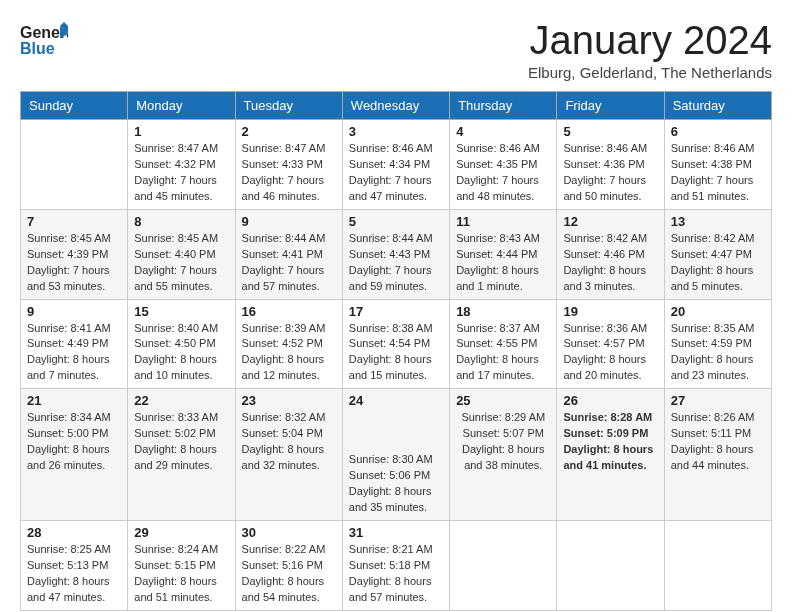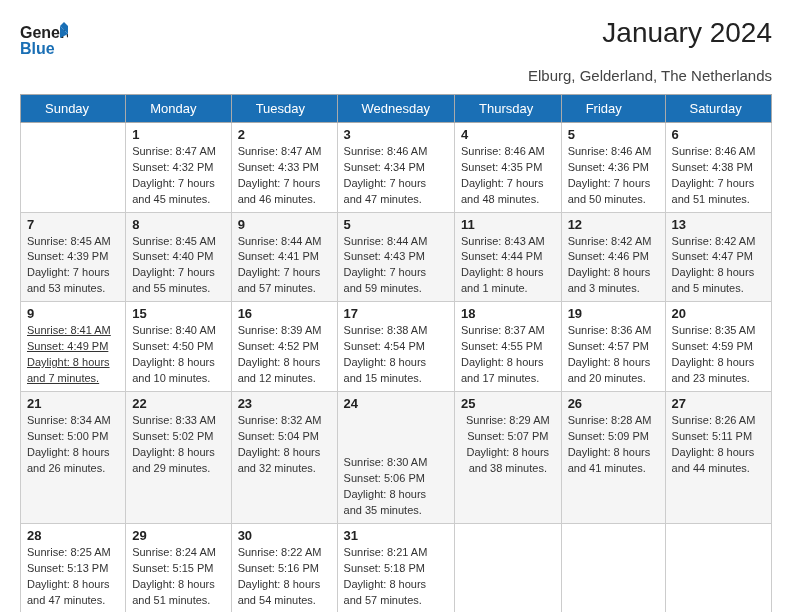--- a/index.html
+++ b/index.html
@@ -22,40 +22,40 @@
     }
     .logo {
       display: flex;
       align-items: center;
       gap: 2px;
     }
     .title-block {
       text-align: right;
     }
     .month-title {
-      font-size: 28px;
+      font-size: 40px;
       font-weight: normal;
       color: #222;
       line-height: 1.1;
     }
     .subtitle {
       font-size: 15px;
       color: #444;
-      margin-top: 18px;
+      margin-top: 2px;
     }
     .calendar {
       width: 100%;
       border-collapse: collapse;
       font-size: 11px;
     }
     .calendar th {
       background-color: #1a6fb5;
       color: #fff;
       text-align: left;
-      padding: 6px 24px;
+      padding: 6px 8px;
       font-size: 13px;
       font-weight: normal;
       border: 1px solid #aaa;
     }
     .calendar td {
       border: 1px solid #ccc;
       vertical-align: top;
       padding: 4px 6px;
       width: calc(100% / 7);
       min-height: 80px;
@@ -208,21 +208,21 @@
             <div class="day-num">13</div>
             <div class="day-info" style="white-space: pre-line;">Sunrise: 8:42 AM
 Sunset: 4:47 PM
 Daylight: 8 hours
 and 5 minutes.</div>
           </td>
         </tr>
         <tr class="week-row">
           <td>
             <div class="day-num">9</div>
-            <div class="day-info" style="white-space: pre-line; text-decoration: underline;">Sunrise: 8:41 AM
+            <div class="day-info" style="white-space: pre-line;">Sunrise: 8:41 AM
 Sunset: 4:49 PM
 Daylight: 8 hours
 and 7 minutes.</div>
           </td>
           <td>
             <div class="day-num">15</div>
             <div class="day-info" style="white-space: pre-line;">Sunrise: 8:40 AM
 Sunset: 4:50 PM
 Daylight: 8 hours
 and 10 minutes.</div>
@@ -294,21 +294,21 @@
           </td>
           <td>
             <div class="day-num">25</div>
             <div class="day-info" style="white-space: pre-line; text-align: center;">Sunrise: 8:29 AM
 Sunset: 5:07 PM
 Daylight: 8 hours
 and 38 minutes.</div>
           </td>
           <td>
             <div class="day-num">26</div>
-            <div class="day-info" style="white-space: pre-line;">Sunrise: 8:28 AM
+            <div class="day-info" style="white-space: pre-line; font-weight: bold;">Sunrise: 8:28 AM
 Sunset: 5:09 PM
 Daylight: 8 hours
 and 41 minutes.</div>
           </td>
           <td>
             <div class="day-num">27</div>
             <div class="day-info" style="white-space: pre-line;">Sunrise: 8:26 AM
 Sunset: 5:11 PM
 Daylight: 8 hours
 and 44 minutes.</div>

